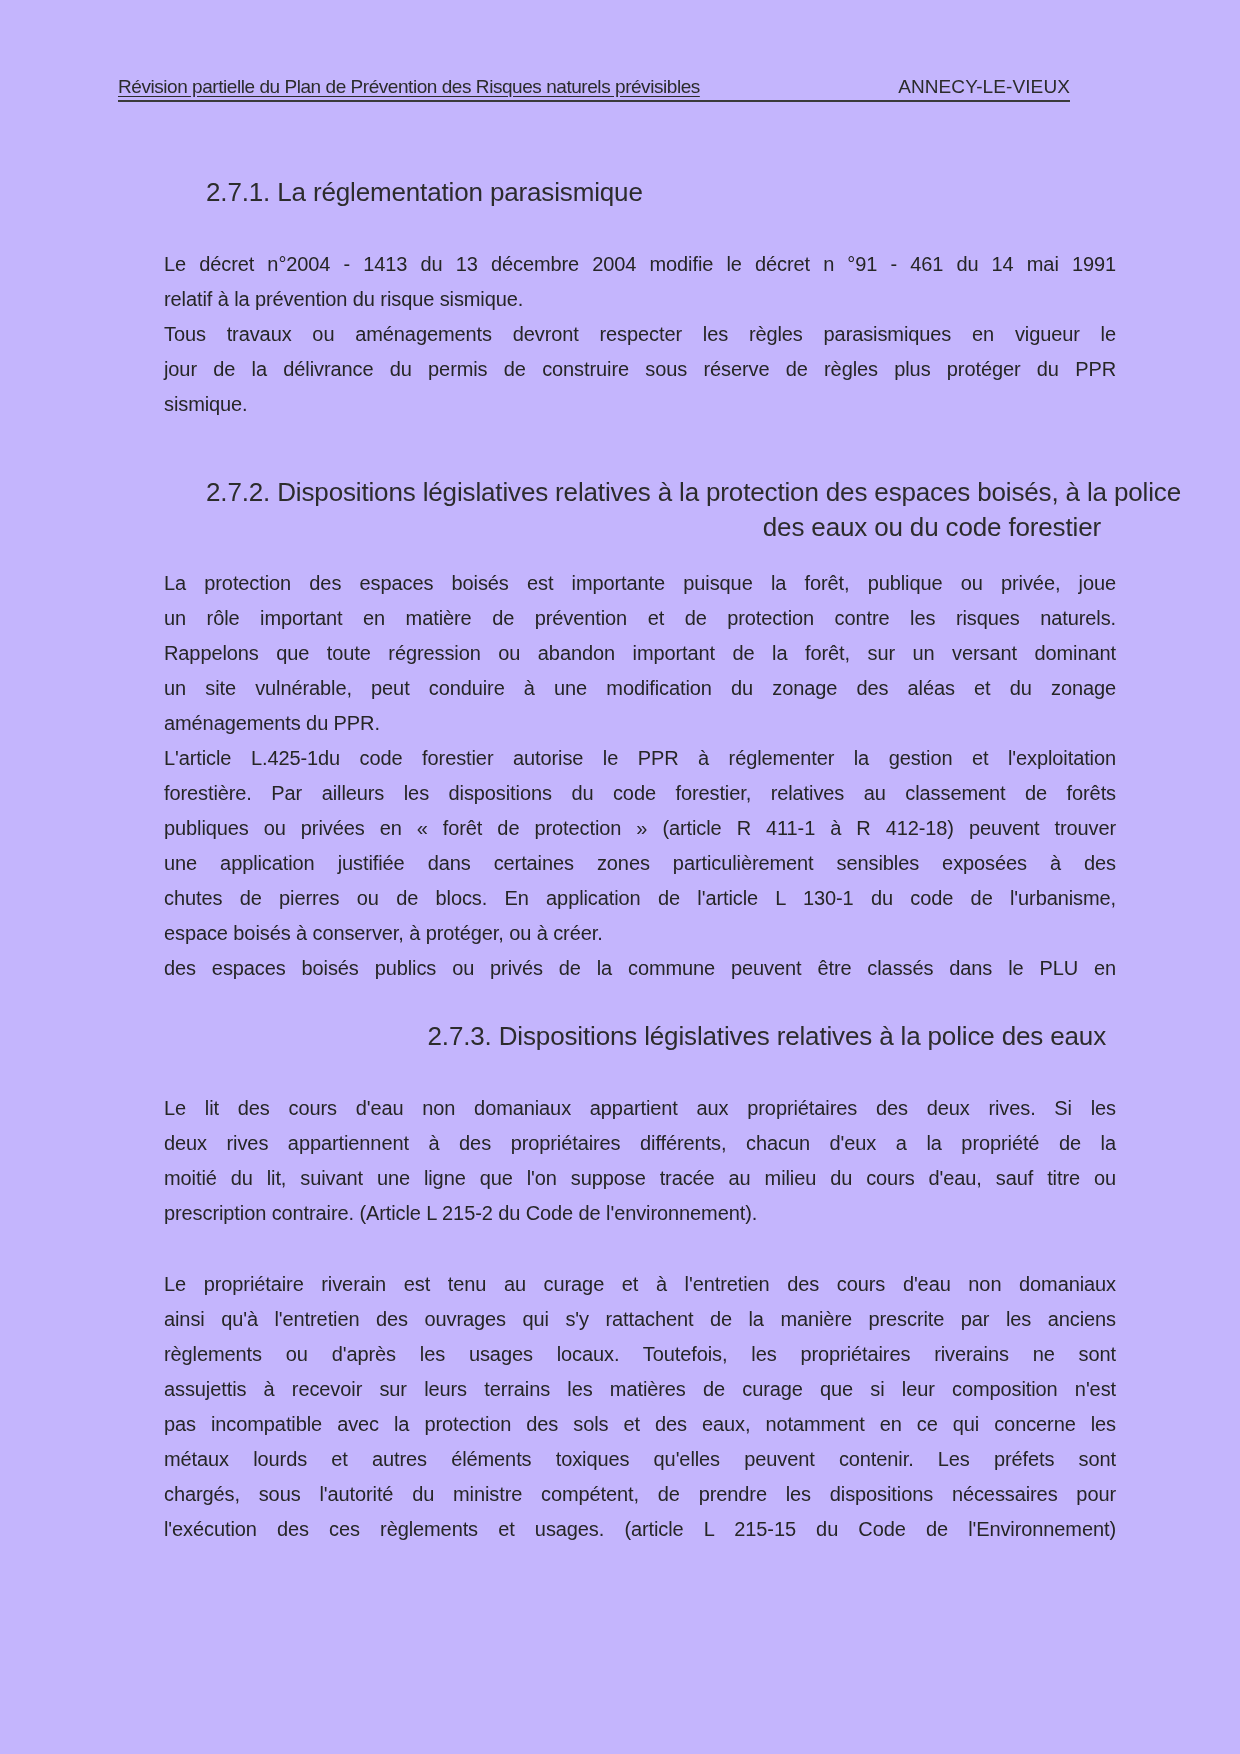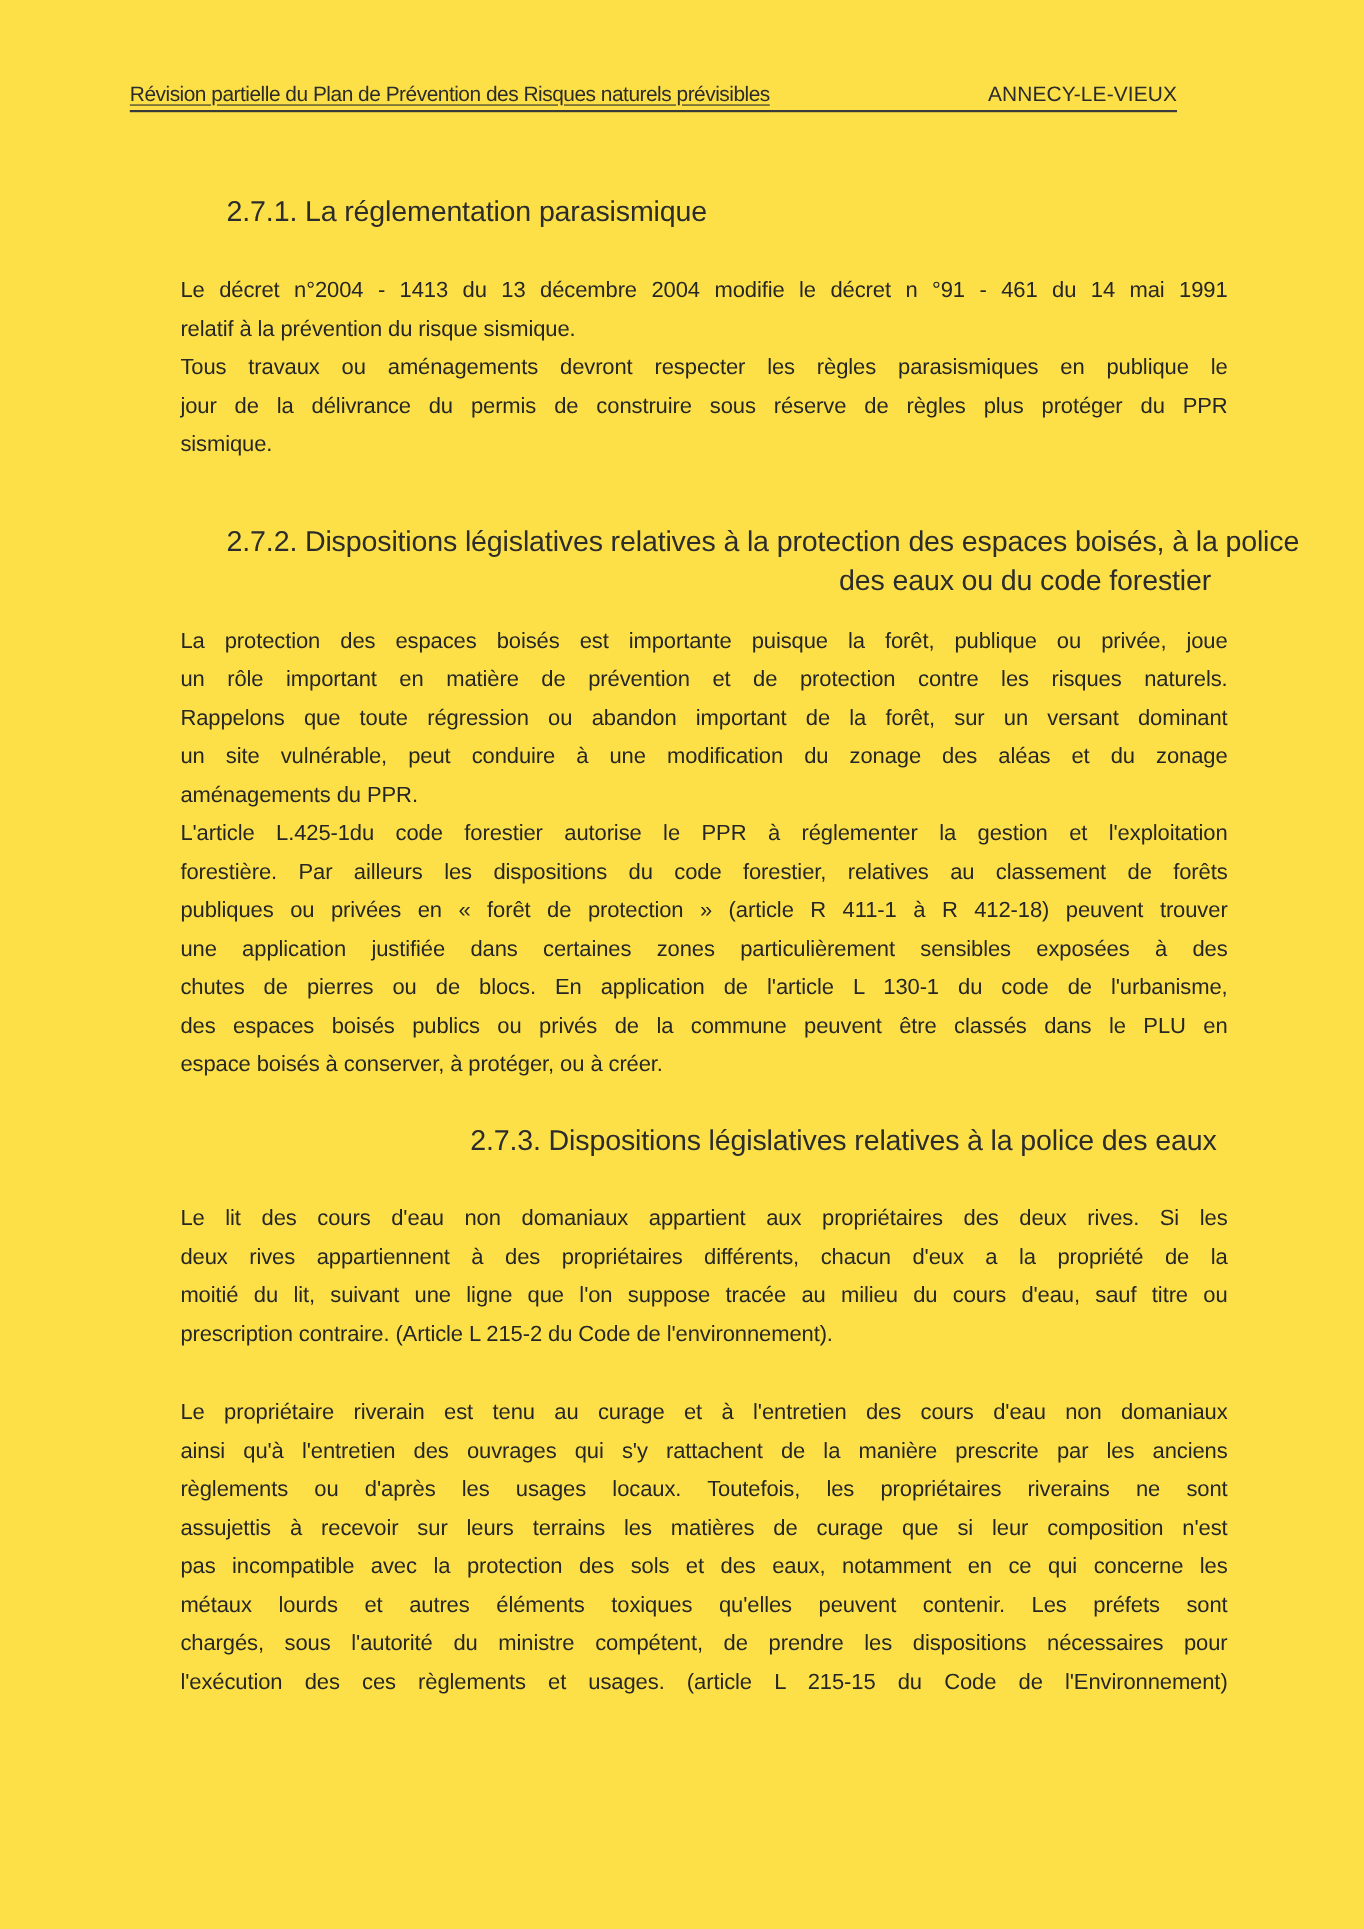--- a/index.html
+++ b/index.html
@@ -14,21 +14,21 @@
       overflow: hidden;
       font-family: "Liberation Sans", sans-serif;
       color: #262626;
     }
     .page {
       position: absolute;
       left: 0;
       top: 0;
       width: 1240px;
       height: 1754px;
-      background: #fde047;
+      background: #c4b5fd;
     }
     .header {
       position: absolute;
       left: 118px;
       top: 74px;
       width: 952px;
       height: 26px;
       border-bottom: 2px solid #3a3a3a;
       font-size: 19px;
       color: #2b2b2b;
@@ -84,43 +84,43 @@
   <div class="header">
     <span class="header-left">Révision partielle du Plan de Prévention des Risques naturels prévisibles</span>
     <span class="header-right">ANNECY-LE-VIEUX</span>
   </div>
 
   <div class="section-title" style="top:175px;">2.7.1. La réglementation parasismique</div>
 
   <div class="para" style="top:247px;">
     <span class="line">Le décret n°2004 - 1413 du 13 décembre 2004 modifie le décret n °91 - 461 du 14 mai 1991</span>
     <span class="line last">relatif à la prévention du risque sismique.</span>
-    <span class="line">Tous travaux ou aménagements devront respecter les règles parasismiques en publique le</span>
+    <span class="line">Tous travaux ou aménagements devront respecter les règles parasismiques en vigueur le</span>
     <span class="line">jour de la délivrance du permis de construire sous réserve de règles plus protéger du PPR</span>
     <span class="line last">sismique.</span>
   </div>
 
   <div class="section-title" style="top:459px; width:895px;">
     <span style="display:block; text-align:justify; text-align-last:justify; white-space:nowrap;margin-top:16px;">2.7.2. Dispositions législatives relatives à la protection des espaces boisés, à la police</span>
     <span style="display:block;text-align:right;">des eaux ou du code forestier</span>
   </div>
 
   <div class="para" style="top:566px;">
     <span class="line">La protection des espaces boisés est importante puisque la forêt, publique ou privée, joue</span>
     <span class="line">un rôle important en matière de prévention et de protection contre les risques naturels.</span>
     <span class="line">Rappelons que toute régression ou abandon important de la forêt, sur un versant dominant</span>
     <span class="line">un site vulnérable, peut conduire à une modification du zonage des aléas et du zonage</span>
     <span class="line last">aménagements du PPR.</span>
     <span class="line">L'article L.425-1du code forestier autorise le PPR à réglementer la gestion et l'exploitation</span>
     <span class="line">forestière. Par ailleurs les dispositions du code forestier, relatives au classement de forêts</span>
     <span class="line">publiques ou privées en   « forêt de protection » (article R 411-1 à R 412-18) peuvent trouver</span>
     <span class="line">une application justifiée dans certaines zones particulièrement sensibles exposées à des</span>
     <span class="line">chutes de pierres ou de blocs. En application de l'article L 130-1 du code de l'urbanisme,</span>
+    <span class="line last">espace boisés à conserver, à protéger, ou à créer.</span>
     <span class="line">des espaces boisés publics ou privés de la commune peuvent être classés dans le PLU en</span>
-    <span class="line last">espace boisés à conserver, à protéger, ou à créer.</span>
   </div>
 
   <div class="section-title" style="top:1019px;text-align:right;">2.7.3. Dispositions législatives relatives à la police des eaux</div>
 
   <div class="para" style="top:1091px;">
     <span class="line">Le lit des cours d'eau non domaniaux appartient aux propriétaires des deux rives. Si les</span>
     <span class="line">deux rives appartiennent à des propriétaires différents, chacun d'eux a la propriété de la</span>
     <span class="line">moitié du lit, suivant une ligne que l'on suppose tracée au milieu du cours d'eau, sauf titre ou</span>
     <span class="line last">prescription contraire. (Article L 215-2 du Code de l'environnement).</span>
   </div>

